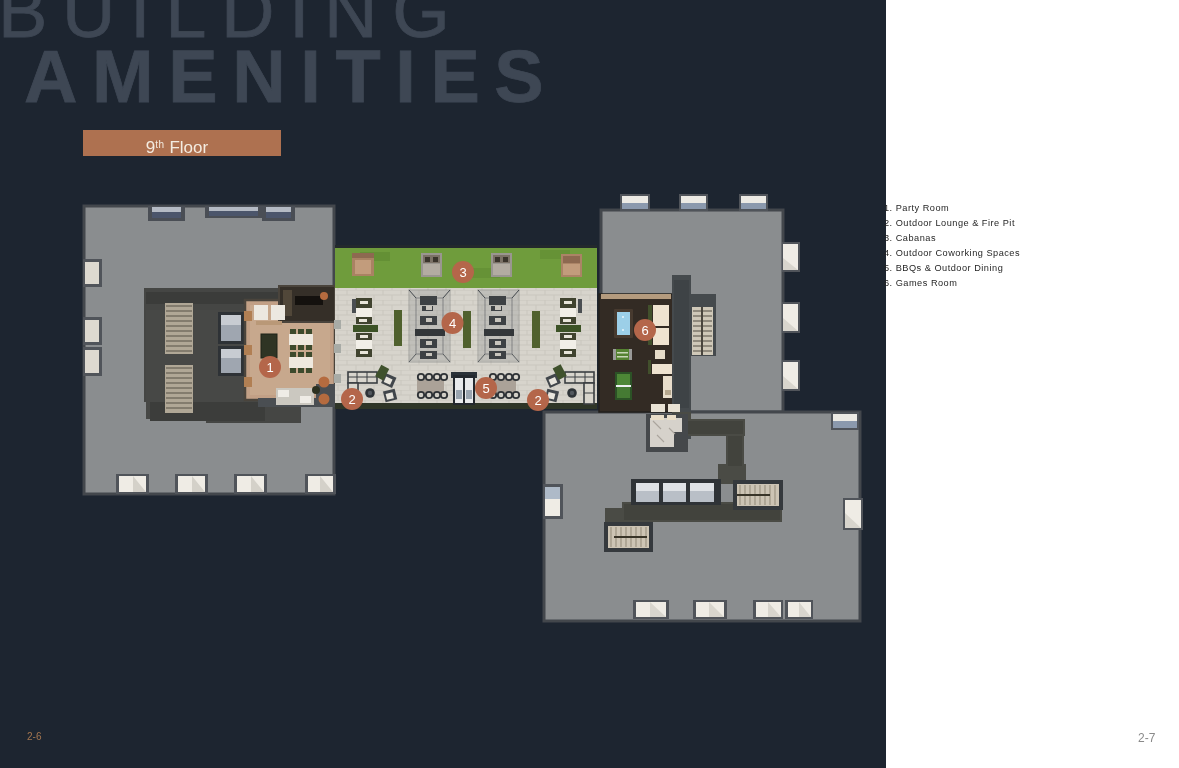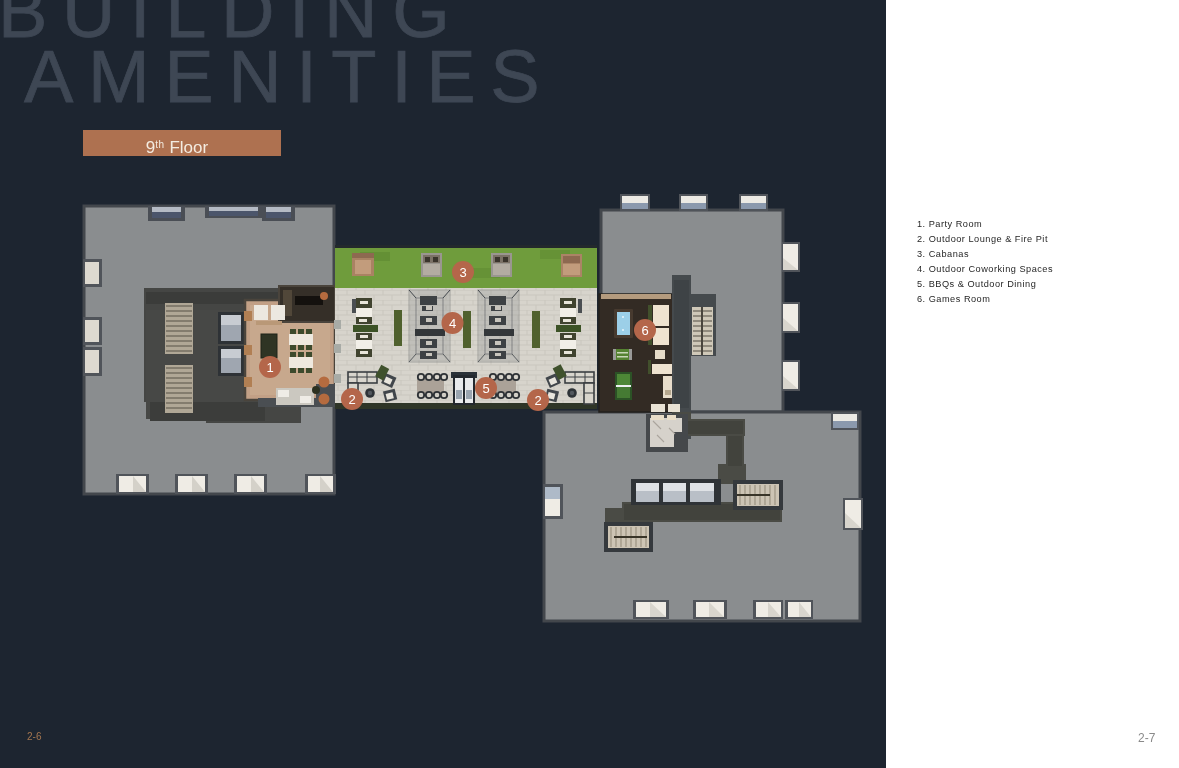--- a/index.html
+++ b/index.html
@@ -8,27 +8,27 @@
 .title{color:#3e4754;font-weight:400;letter-spacing:14.6px;font-size:74px;line-height:74px;-webkit-text-stroke:0.75px #3e4754;} .title{color:#3e4754;}
 .legend{font-size:9.2px;color:#262626;letter-spacing:0.5px;line-height:15px;}
 </style>
 </head>
 <body>
 
 <div class="abs" style="left:0;top:0;width:886px;height:768px;background:#1d2530;"></div>
 
 <div class="abs title" style="left:-2px;top:-25px;">BUILDING</div>
 
-<div class="abs title" style="left:24px;top:40px;">AMENITIES</div>
+<div class="abs title" style="left:24px;top:40px;font-weight:bold;">AMENITIES</div>
 
 <div class="abs" style="left:83px;top:130px;width:198px;height:26px;background:#ae7150;"></div>
 
 <div class="abs" style="left:83px;top:130px;width:188px;height:26px;line-height:29px;text-align:center;color:#f3ebe0;font-size:17px;">9<span style="font-size:10px;vertical-align:5px;letter-spacing:0.5px;">th</span> Floor</div>
 
-<div class="abs legend" style="left:917px;top:201px;margin-top:16px;">
+<div class="abs legend" style="left:884px;top:201px;">
 1. Party Room<br>
 2. Outdoor Lounge &amp; Fire Pit<br>
 3. Cabanas<br>
 4. Outdoor Coworking Spaces<br>
 5. BBQs &amp; Outdoor Dining<br>
 6. Games Room
 </div>
 
 <div class="abs" style="left:27px;top:731px;color:#a4764f;font-size:10px;">2-6</div>
 

